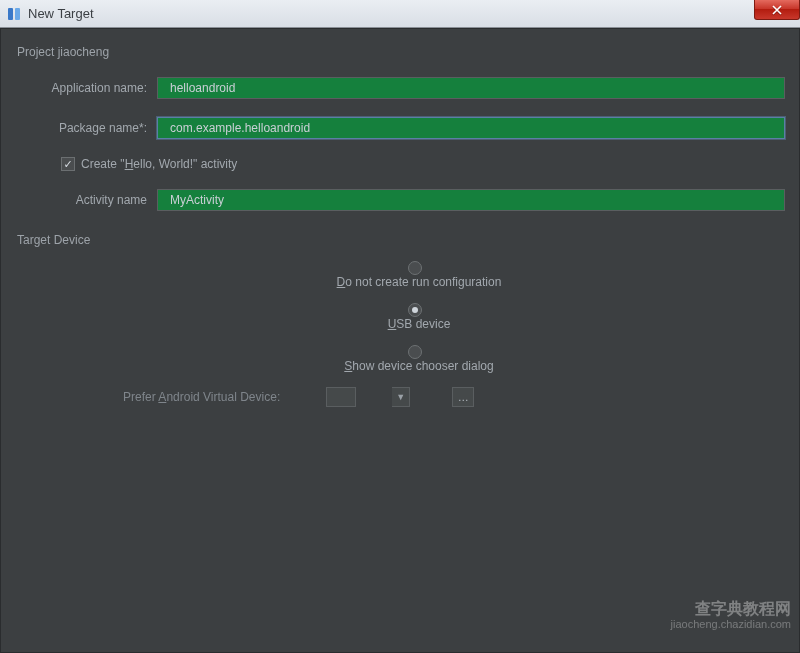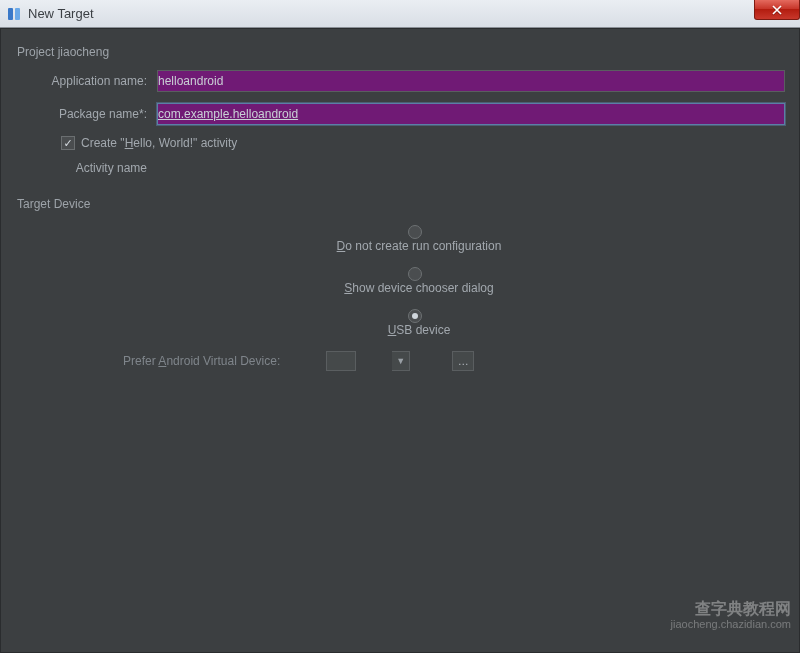--- a/index.html
+++ b/index.html
@@ -59,42 +59,42 @@
 }
 .section-title {
   color: #9da3a9;
   font-size: 12px;
   margin: 6px 0 10px 2px;
 }
 
 .form-row {
   display: flex;
   align-items: center;
-  margin: 11px 0;
+  margin: 18px 0;
+  justify-content: flex-end;
 }
 .form-label {
   width: 142px;
   text-align: right;
   padding-right: 10px;
   color: #a2a8ae;
 }
 .form-input {
   flex: 1;
-  background: #701a75;
+  background: #15803d;
   border: 1px solid #5a5e60;
   color: #c9cfd5;
   height: 22px;
-  padding: 0 0;
+  padding: 0 12px;
   font-family: inherit;
   font-size: 12px;
 }
 .form-input.focused {
   border: 1px solid #5b7fa6;
   box-shadow: 0 0 0 1px rgba(91,127,166,0.5);
-  text-decoration: underline;
 }
 
 .checkbox-row {
   display: flex;
   align-items: center;
   margin: 8px 0 8px 46px;
   color: #a2a8ae;
 }
 .check {
   width: 14px; height: 14px;
@@ -253,36 +253,37 @@
 
   <div class="checkbox-row">
     <span class="check">✓</span>
     <span>
       <span>Create "</span><span class="underline">H</span><span>ello, World!" activity</span>
     </span>
   </div>
 
   <div class="form-row">
     <div class="form-label">Activity name</div>
+    <input class="form-input" value="MyActivity" style="">
   </div>
 
   <div class="section-title" style="margin-top:22px">Target Device</div>
 
   <div class="radio-group">
     <div class="radio-row">
       <span class="radio"></span>
       <span><span class="underline">D</span><span>o not create run configuration</span></span>
     </div>
     <div class="radio-row">
+      <span class="radio selected"></span>
+      <span><span class="underline">U</span><span>SB device</span></span>
+    </div>
+    <div class="radio-row">
       <span class="radio"></span>
       <span><span class="underline">S</span><span>how device chooser dialog</span></span>
-    </div>
-    <div class="radio-row">
-      <span class="radio selected"></span>
-      <span><span class="underline">U</span><span>SB device</span></span>
     </div>
 
     <div class="avd-row">
       <span class="avd-label">
         <span>Prefer </span><span class="underline">A</span><span>ndroid Virtual Device:</span>
       </span>
       <span class="small-combo"></span>
       <span class="small-drop">▼</span>
       <span class="small-ellipsis">…</span>
     </div>

